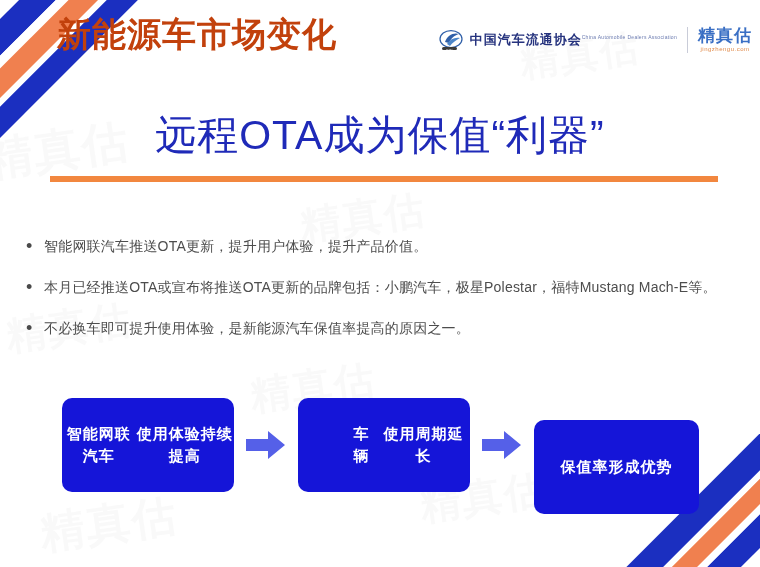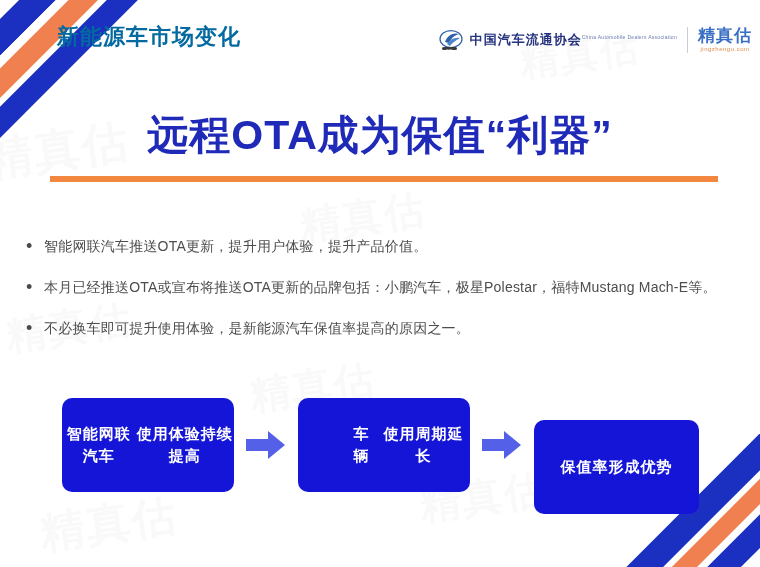--- a/index.html
+++ b/index.html
@@ -80,24 +80,24 @@
   
   .header {
     position: absolute;
     top: 0; left: 0;
     width: 760px;
     height: 84px;
   }
   .header-title {
     position: absolute;
     left: 57px;
-    top: 22px;
-    font-size: 22px;
-    font-weight: bold;
-    color: #0369a1;
+    top: 12px;
+    font-size: 34px;
+    font-weight: bold;
+    color: #c2410c;
     letter-spacing: 1px;
     white-space: nowrap;
   }
 
   
   .logos {
     position: absolute;
     right: 8px;
     top: 26px;
     display: flex;
@@ -149,21 +149,21 @@
   }
 
   
   .main-title {
     position: absolute;
     top: 108px;
     left: 0;
     width: 760px;
     text-align: center;
     font-size: 41px;
-    font-weight: bold;
+    font-weight: normal;
     color: #1f2ab8;
     letter-spacing: 1px;
     white-space: nowrap;
   }
   .title-rule {
     position: absolute;
     top: 176px;
     left: 50px;
     width: 668px;
     height: 6px;

